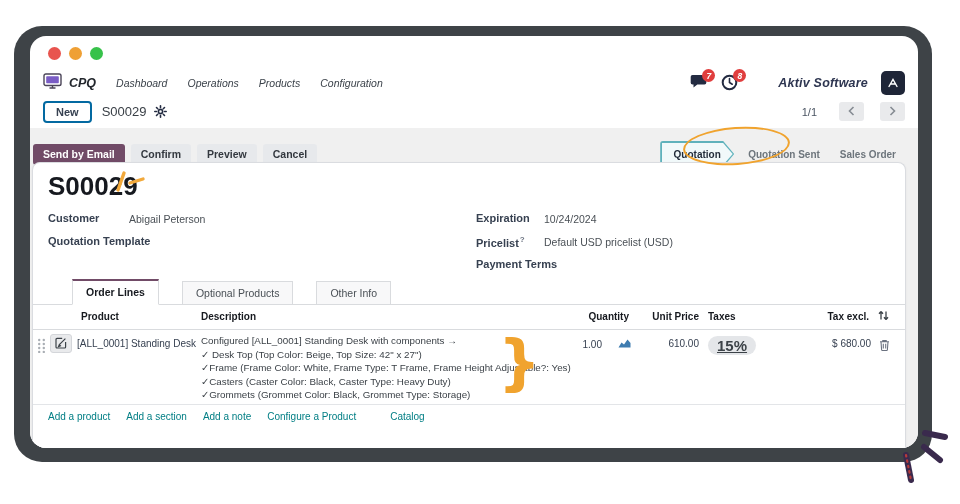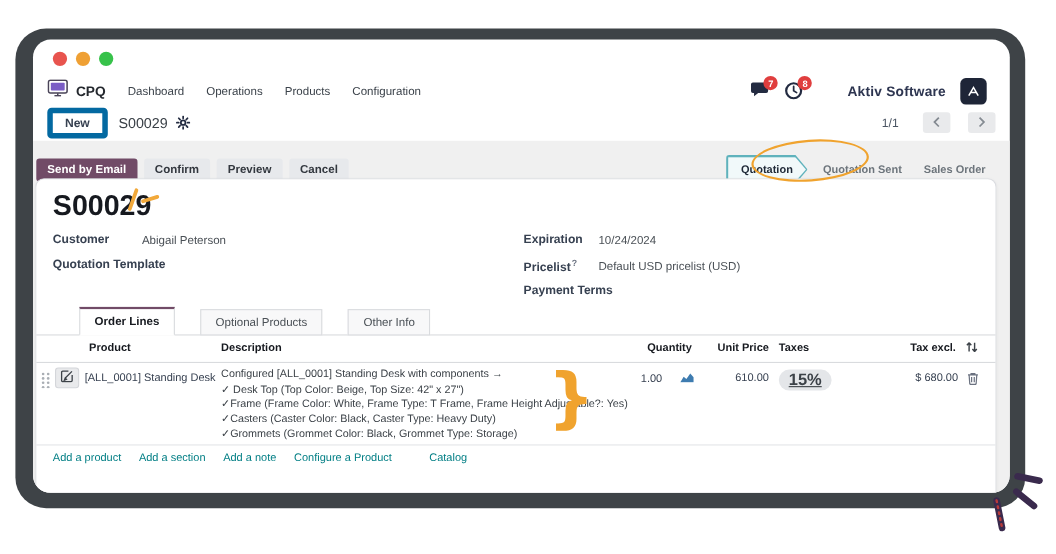--- a/index.html
+++ b/index.html
@@ -9,35 +9,35 @@
   
   .frame { position:absolute; left:14px; top:26px; width:918px; height:436px; background:#3e4347; border-radius:28px; }
   .window { position:absolute; left:16px; top:10px; width:888px; height:412px; background:#ffffff; border-radius:16px; overflow:hidden; }
 
   
   .dots { position:absolute; left:18px; top:11px; display:flex; gap:8px; }
   .dot { width:13px; height:13px; border-radius:50%; }
   .dot.red { background:#e8544e; } .dot.yellow { background:#efa034; } .dot.green { background:#37c24a; }
 
   
-  .navbar { position:absolute; left:0; right:8px; top:33px; height:27px; display:flex; align-items:center; padding:0 13px; }
+  .navbar { position:absolute; left:0; right:0; top:33px; height:27px; display:flex; align-items:center; padding:0 13px;font-style:italic; }
   .nav-left { display:flex; align-items:center; gap:20px; }
   .brand-wrap { display:flex; align-items:center; gap:7px; }
   .brand { font-size:12.5px; font-weight:700; color:#23272d; }
   .nav-item { font-size:10.5px; color:#3c434b; cursor:pointer; }
   .nav-right { margin-left:auto; display:flex; align-items:center; gap:13px; }
   .icon-wrap { position:relative; width:18px; height:17px; }
   .badge { position:absolute; top:-5px; right:-7px; min-width:13px; height:13px; border-radius:7px; background:#e03e3e; color:#fff;
            font-size:8.5px; font-weight:700; display:flex; align-items:center; justify-content:center; padding:0 3px; }
   .company { font-size:12.5px; font-weight:600; color:#2d3550; letter-spacing:0.2px; margin-left:26px; }
   .avatar { width:24px; height:24px; border-radius:5px; background:#1e2537; display:flex; align-items:center; justify-content:center; }
 
   
   .controlbar { position:absolute; left:0; right:0; top:61px; height:29px; display:flex; align-items:center; padding:0 13px; }
-  .btn-new { background:#fff; border:5px solid #0369a1; border-radius:4px; padding:3px 11px; font-size:11px; font-weight:600; color:#374151; cursor:pointer; }
+  .btn-new { background:#fff; border:2px solid #0369a1; border-radius:4px; padding:3px 11px; font-size:11px; font-weight:600; color:#374151; cursor:pointer; }
   .record { font-size:13px; color:#3a4047; margin-left:10px; }
   .gear { margin-left:8px; display:flex; align-items:center; cursor:pointer; }
   .pager { margin-left:auto; display:flex; align-items:center; gap:16px; }
   .pager-count { font-size:11px; color:#4b5563; margin-right:6px; }
   .pager-btn { width:25px; height:19px; background:#e9eaec; border:none; border-radius:3px; display:flex; align-items:center; justify-content:center; cursor:pointer; }
 
   
   .content { position:absolute; left:0; right:0; top:92px; bottom:0; background:#f0f0f0; }
   .actionbar { position:absolute; left:3px; right:12px; top:14px; height:24px; display:flex; align-items:center; }
   .abtn { height:21px; border:none; border-radius:3px; padding:0 10px; font-size:10.5px; font-weight:700; margin-right:6px; cursor:pointer; font-family:inherit; }

